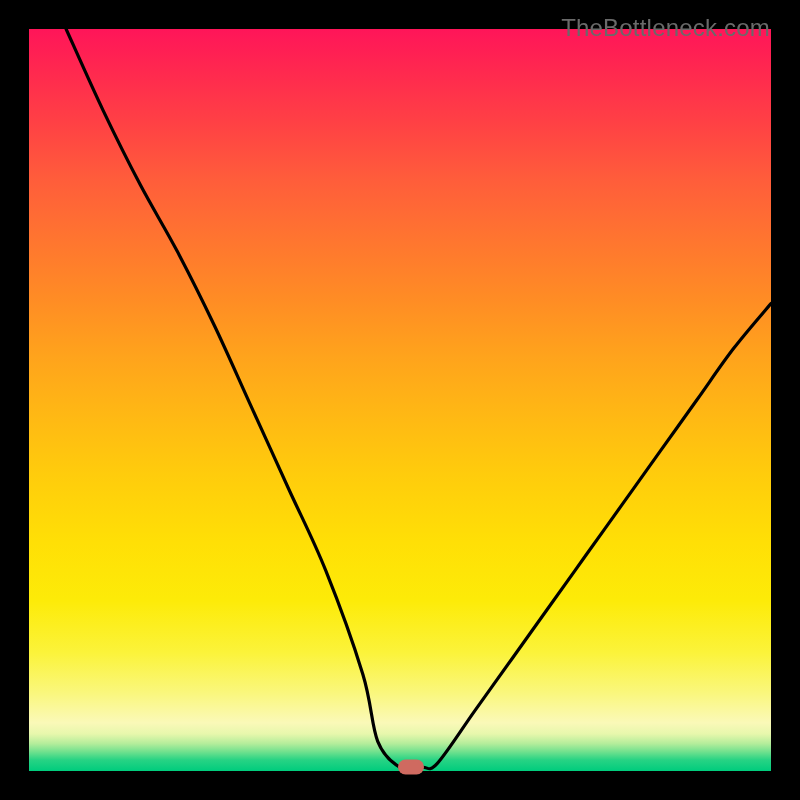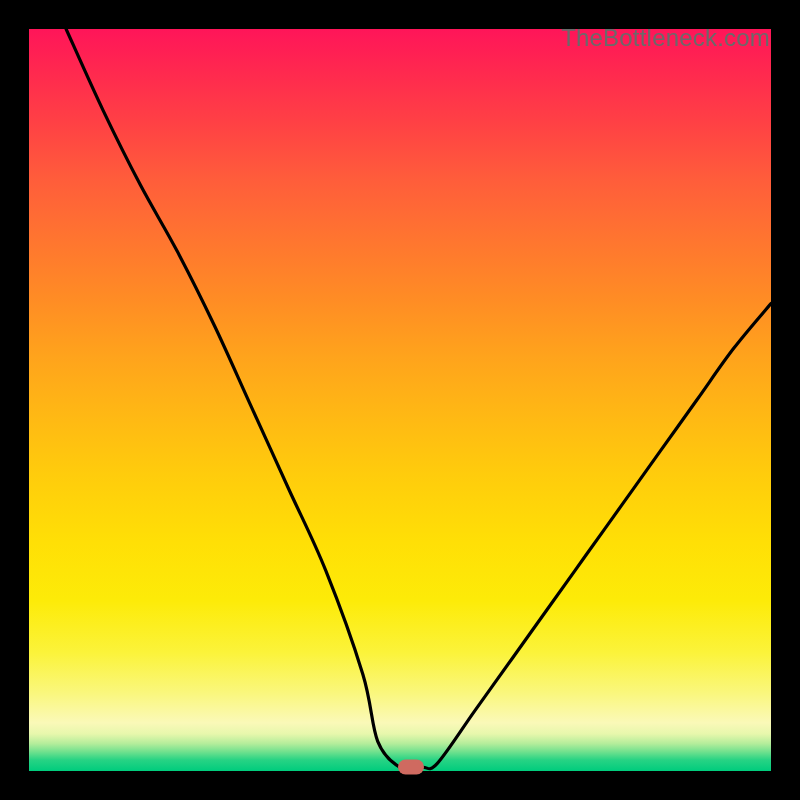--- a/index.html
+++ b/index.html
@@ -42,21 +42,21 @@
       #faf9b8 93.5%,
       #e7f7ac 95%,
       #b4ed9b 96.3%,
       #71e18e 97.4%,
       #28d384 98.5%,
       #00cc7d 100%
     );
   }
   .watermark {
     position: absolute;
-    top: 24px;
+    top: 14px;
     right: 30px;
     color: #6a6a6a;
     font-size: 24px;
     font-weight: 400;
     letter-spacing: 0.2px;
     user-select: none;
   }
   svg.curve {
     position: absolute;
     left: 0;

